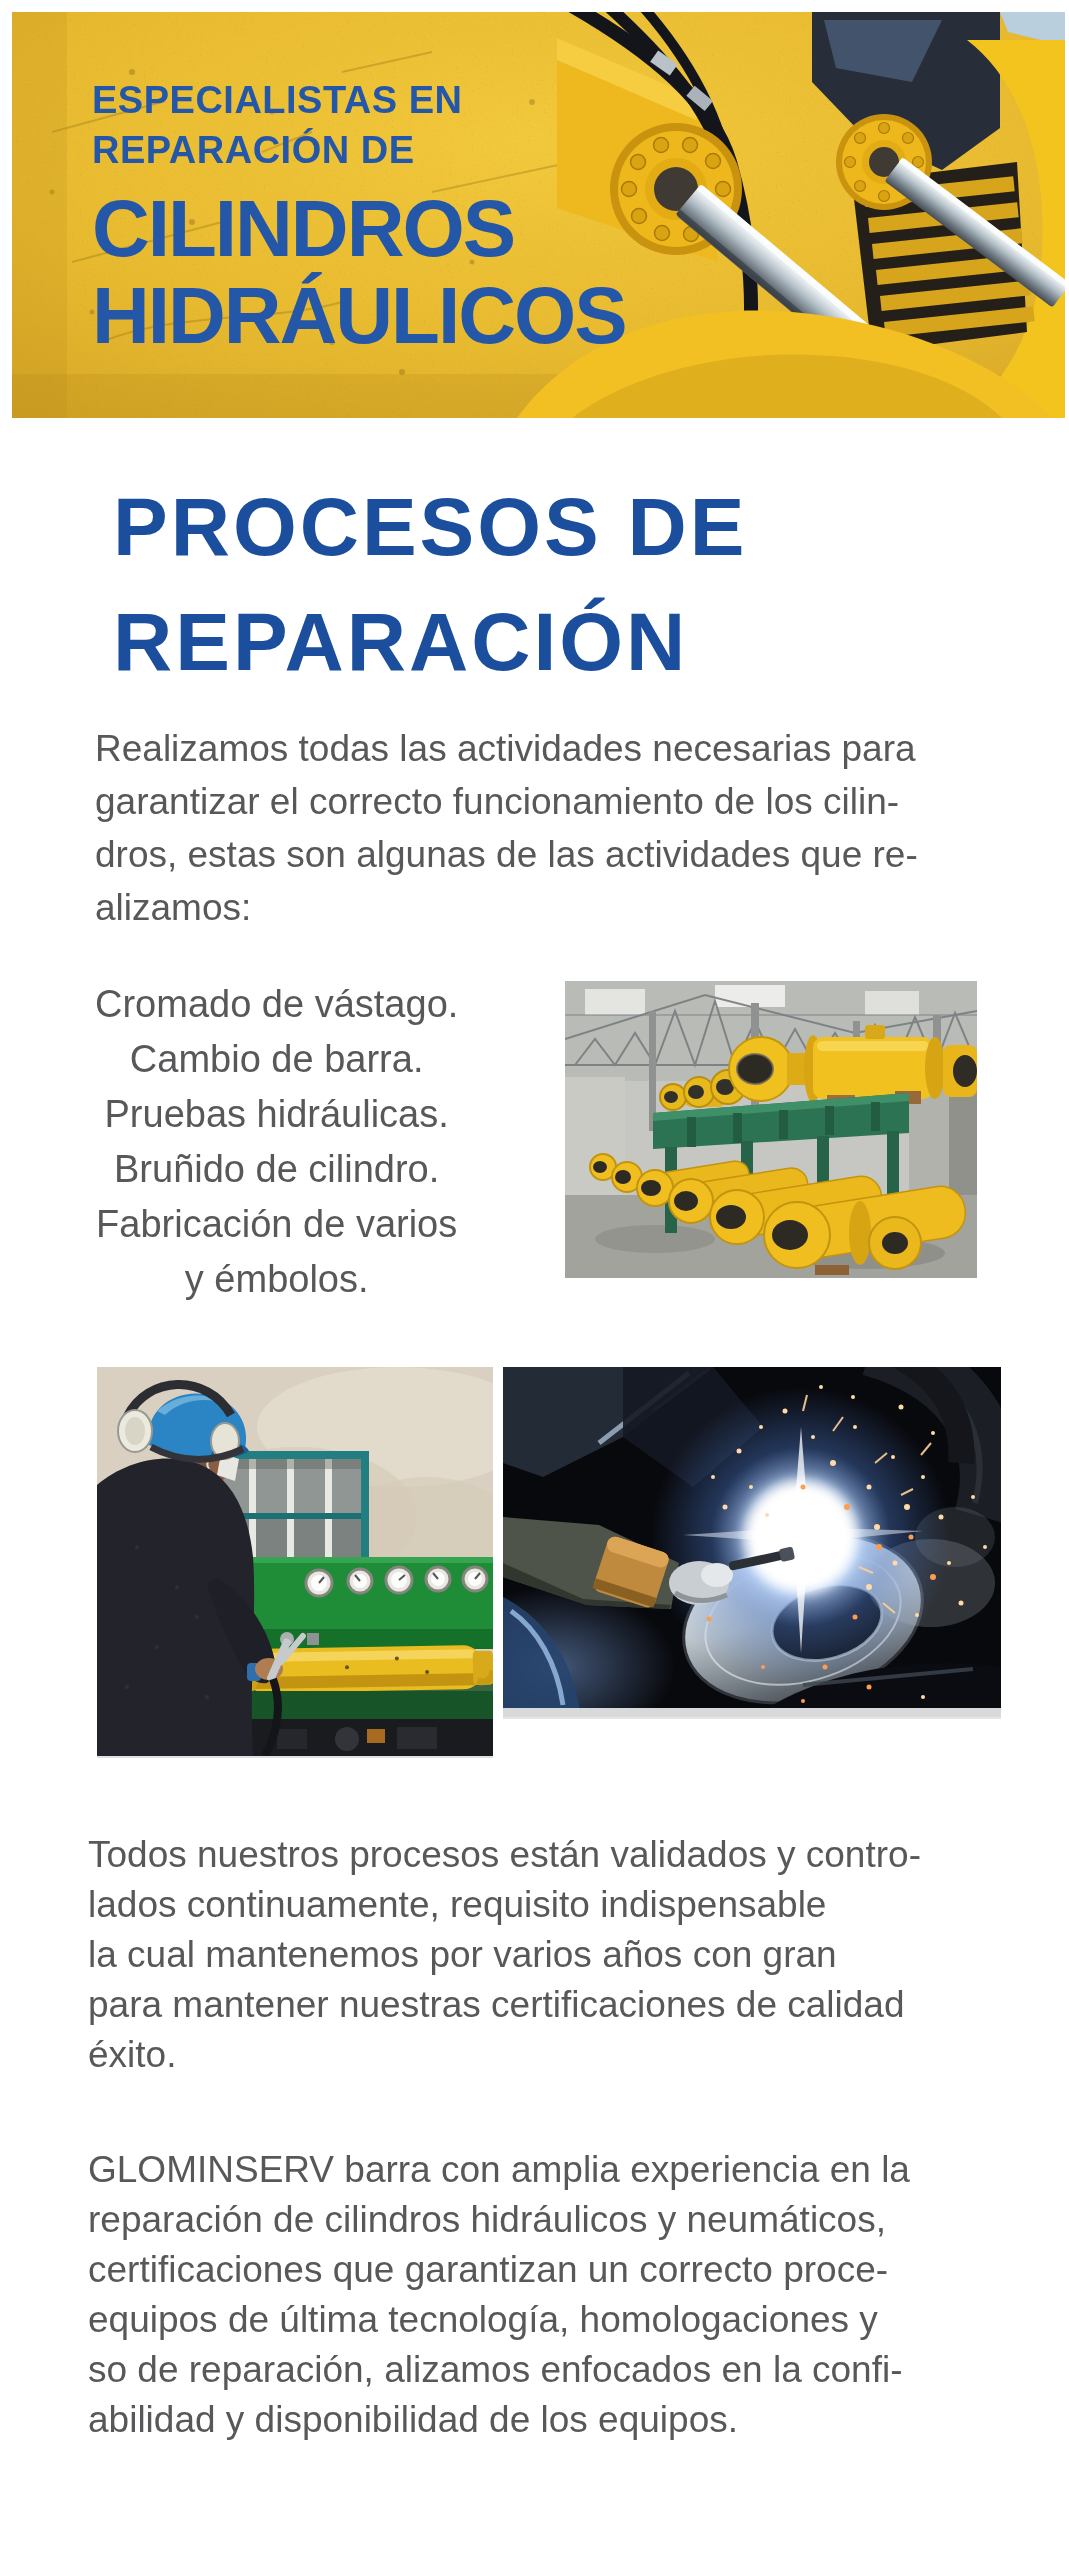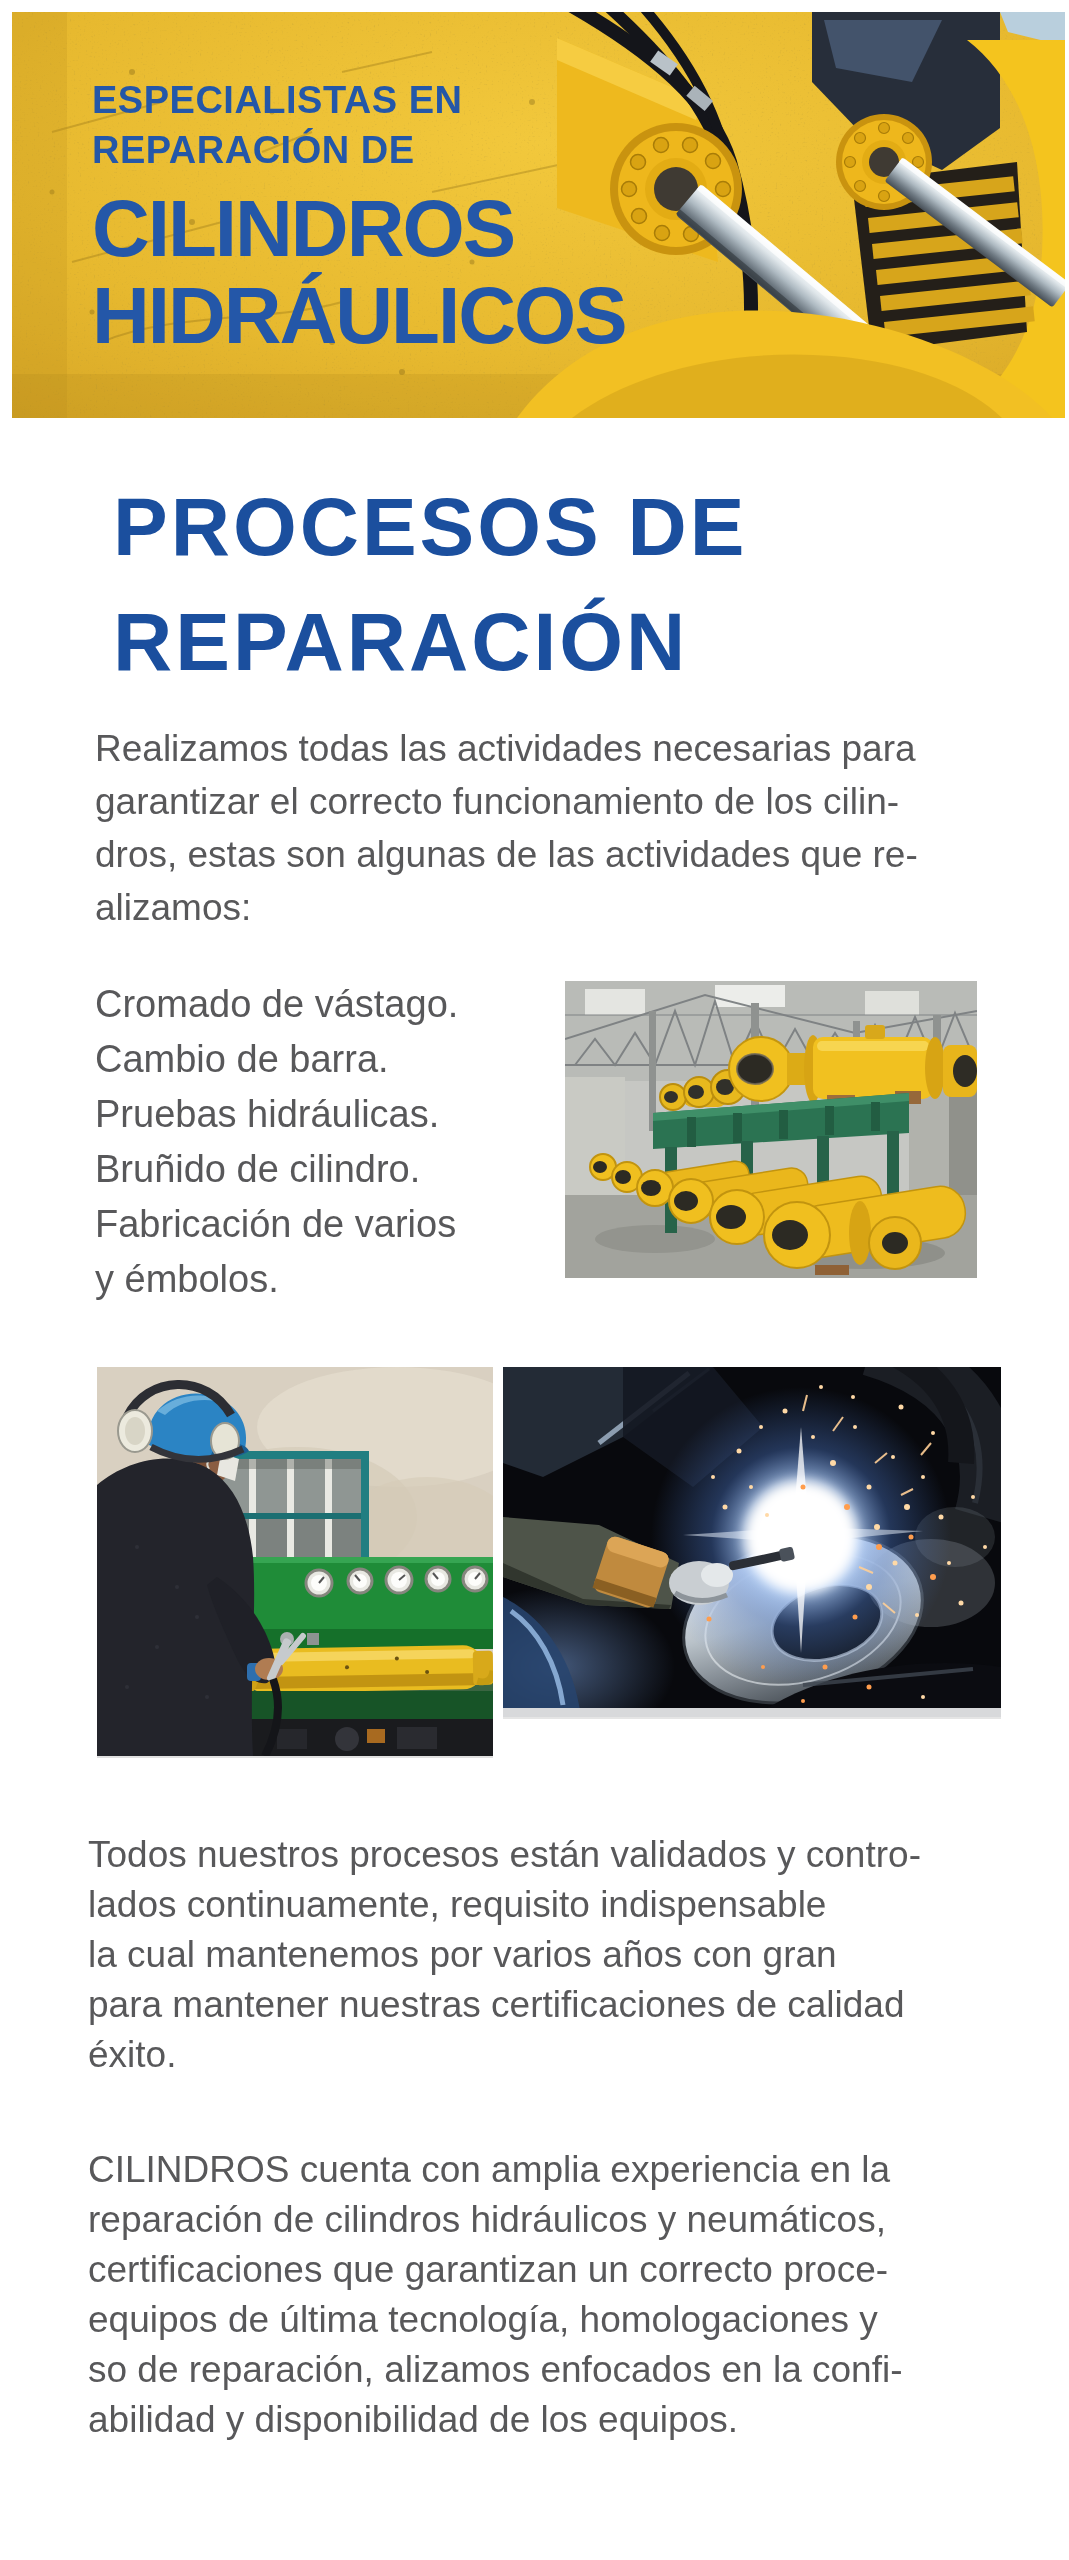--- a/index.html
+++ b/index.html
@@ -13,21 +13,21 @@
   .kicker{font-size:38px;font-weight:800;line-height:50px;letter-spacing:.5px;
           color:var(--banner-text-blue,#2457a8);}
   .btitle{margin-top:10px;font-size:80px;font-weight:800;line-height:87px;letter-spacing:-2px;
           color:var(--banner-text-blue,#2457a8);}
 
   .h1{position:absolute;left:97px;top:469px;font-size:82px;font-weight:800;line-height:115px;
       letter-spacing:3px;color:var(--heading-blue,#1b4f9e);white-space:nowrap;margin-left:16px;}
 
   .body-text{color:var(--body-gray,#58585a);white-space:nowrap;}
   .intro{position:absolute;left:95px;top:722px;font-size:37px;line-height:53px;}
-  .services{position:absolute;left:95px;top:977px;font-size:38px;line-height:55px;}
+  .services{position:absolute;left:95px;top:977px;font-size:38px;line-height:55px;text-align:center;}
   .para-validation{position:absolute;left:88px;top:1830px;font-size:37px;line-height:50px;}
   .para-company{position:absolute;left:88px;top:2145px;font-size:37px;line-height:50px;}
 
   .fig-warehouse{left:561px;top:977px;width:412px;height:297px;}
   .fig-test{left:93px;top:1363px;width:396px;height:389px;box-shadow:0 2px 0 rgba(0,0,0,.12);}
   .fig-weld{left:499px;top:1363px;width:498px;height:350px;box-shadow:0 2px 0 rgba(0,0,0,.10);}
 </style>
 </head>
 <body>
 
@@ -520,21 +520,21 @@
 
   <div class="para-validation body-text">
     <div>Todos nuestros procesos están validados y contro-</div>
     <div>lados continuamente, requisito indispensable</div>
     <div>la cual mantenemos por varios años con gran</div>
     <div>para mantener nuestras certificaciones de calidad</div>
     <div>éxito.</div>
   </div>
 
   <div class="para-company body-text">
-    <div>CILINDROS cuenta con amplia experiencia en la</div>
+    <div>GLOMINSERV barra con amplia experiencia en la</div>
     <div>reparación de cilindros hidráulicos y neumáticos,</div>
     <div>certificaciones que garantizan un correcto proce-</div>
     <div>equipos de última tecnología, homologaciones y</div>
     <div>so de reparación, alizamos enfocados en la confi-</div>
     <div>abilidad y disponibilidad de los equipos.</div>
   </div>
 
 </div>
 
 </body></html>

